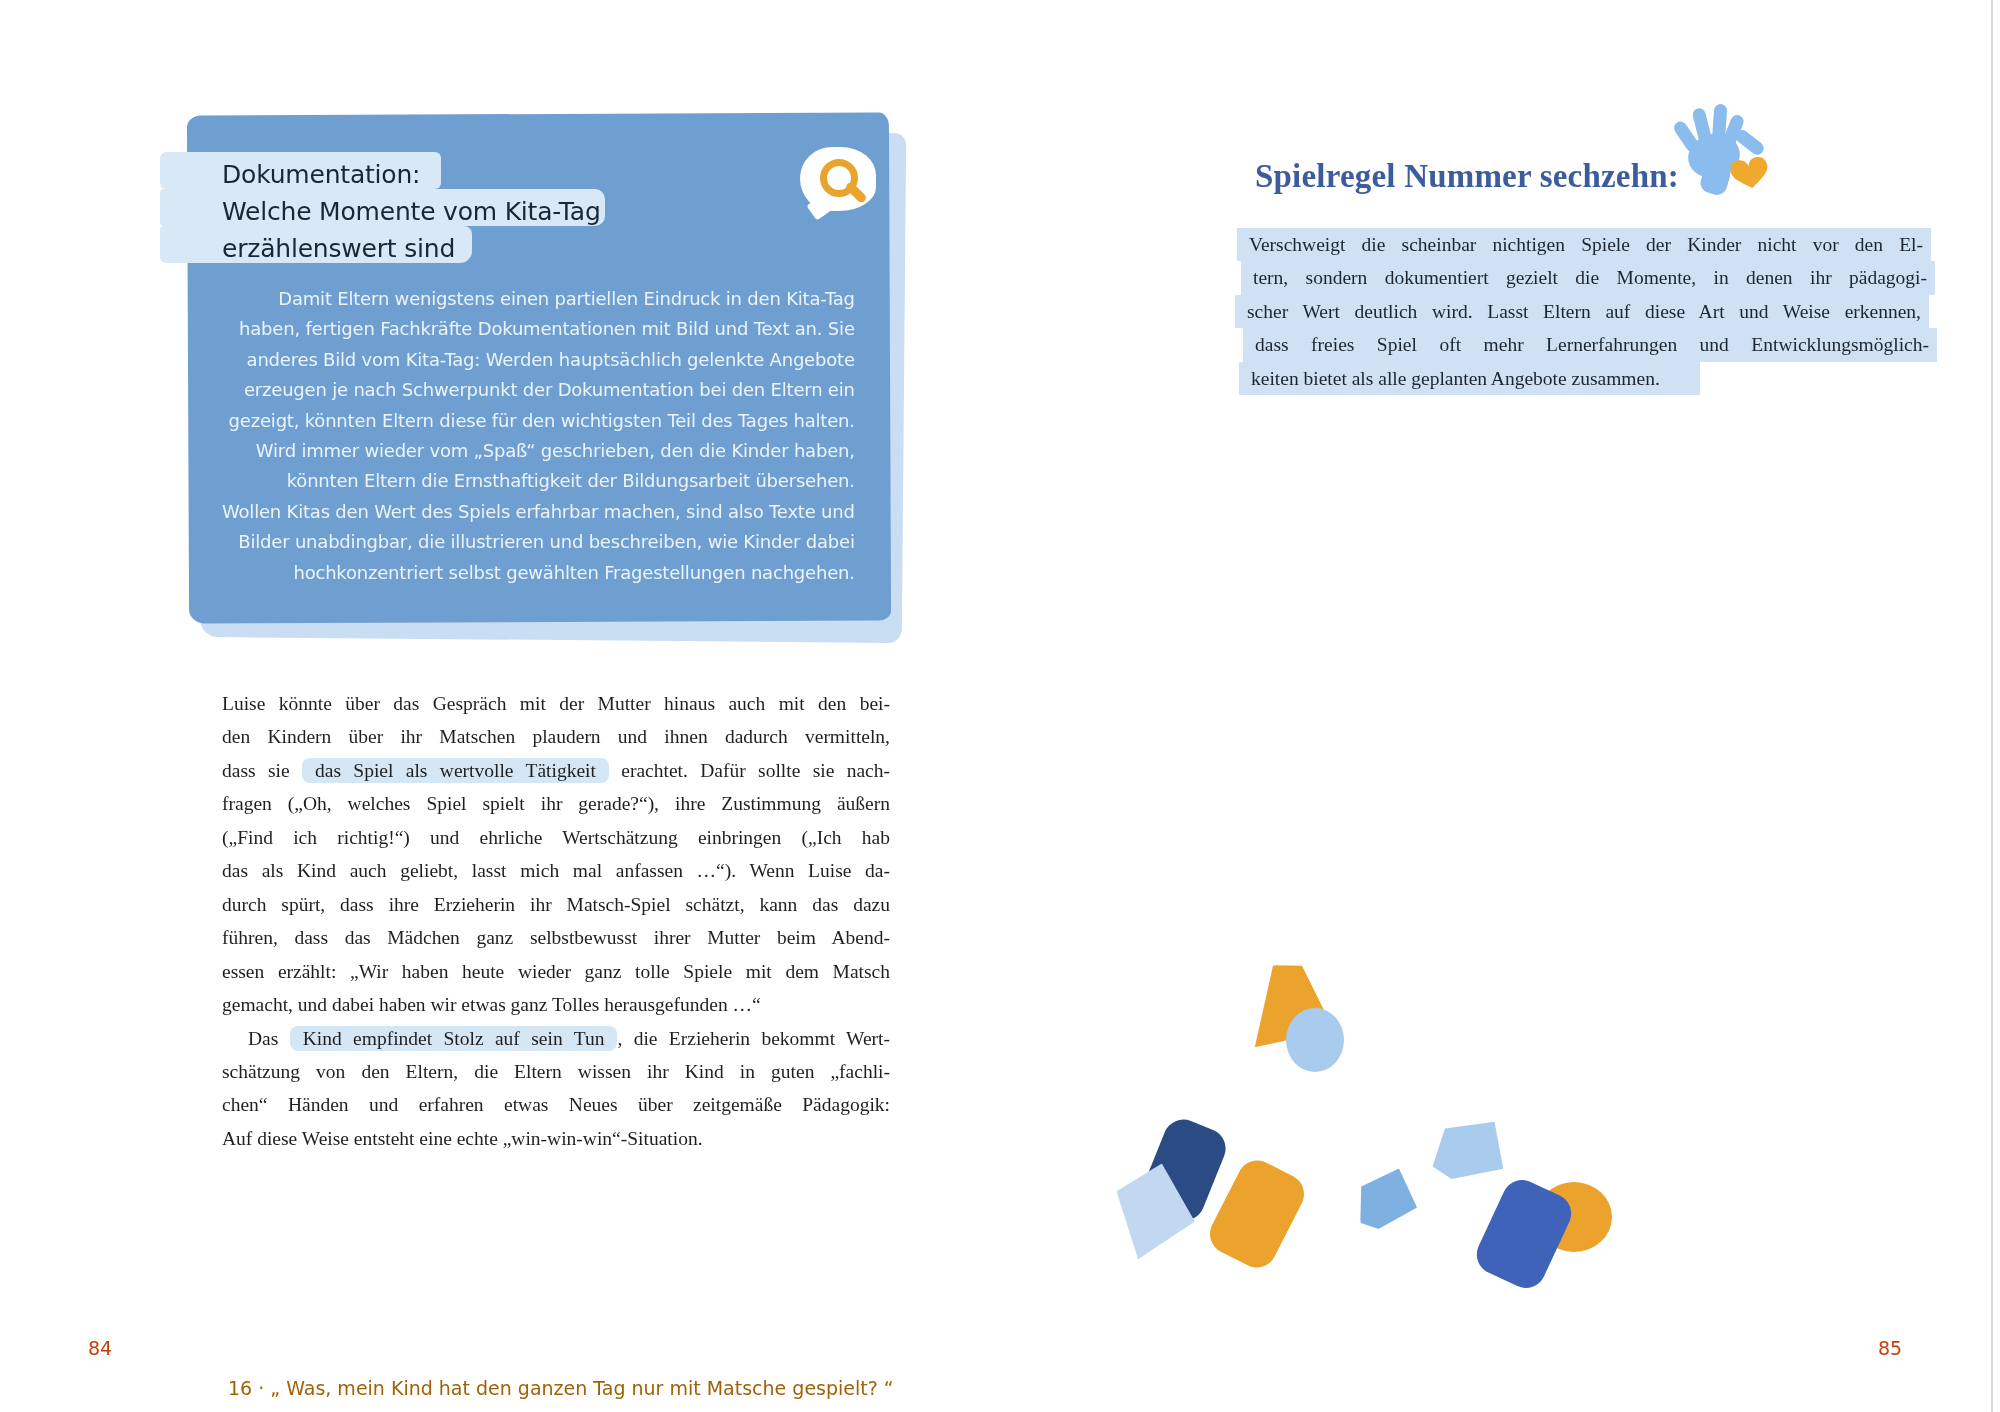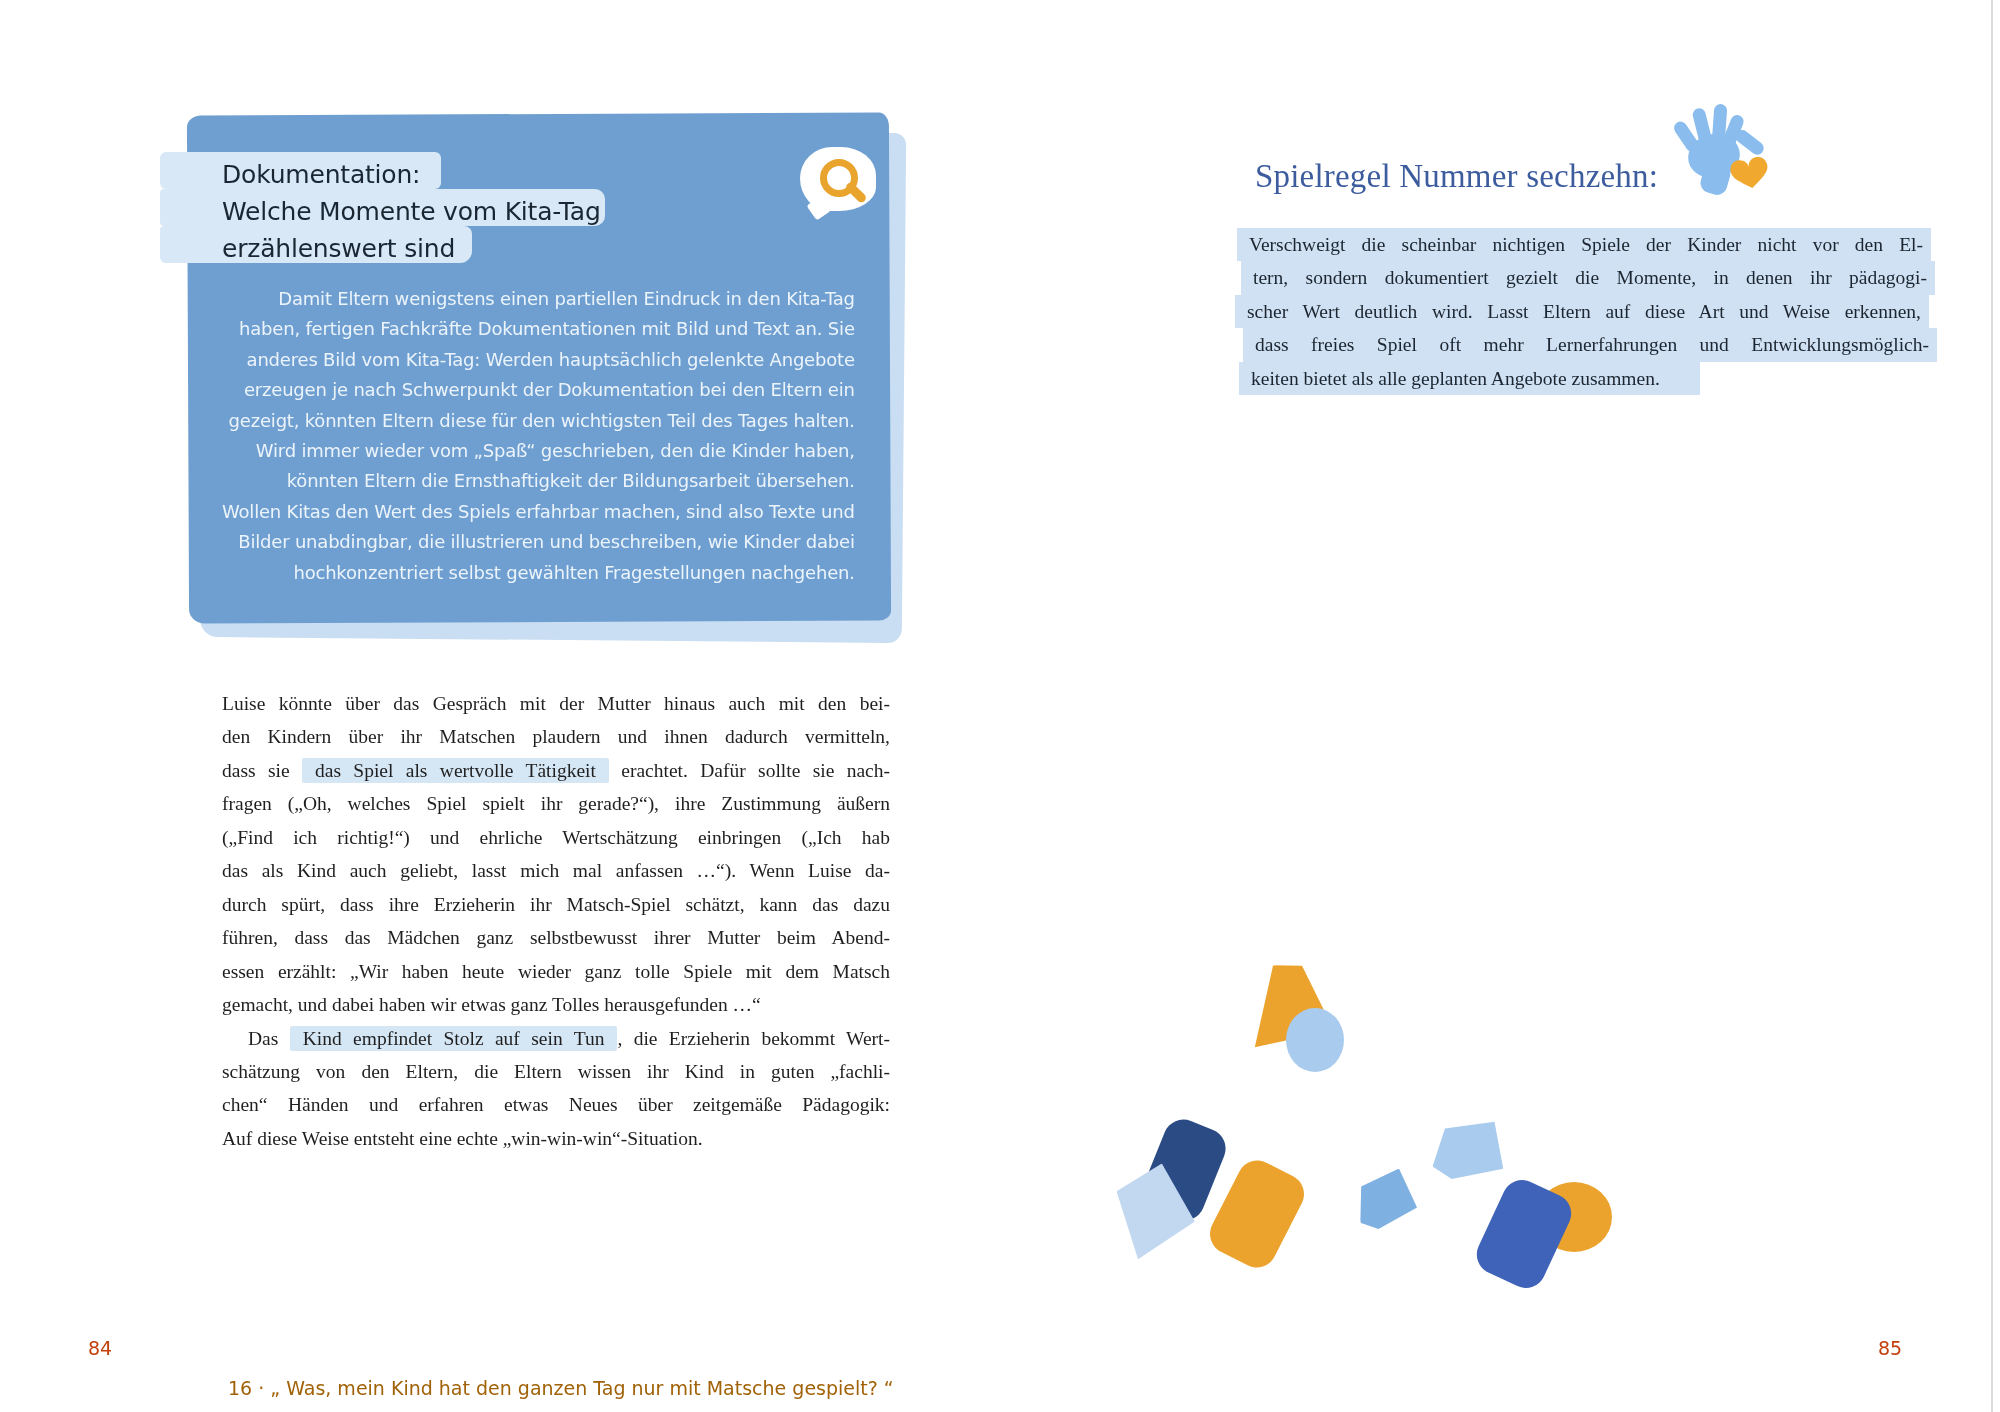--- a/index.html
+++ b/index.html
@@ -29,30 +29,30 @@
   .mag-ring{left:20px;top:12px;width:24px;height:24px;border:7px solid #e8a42c;
             border-radius:50%;position:absolute;}
   .mag-handle{left:44px;top:41px;width:24px;height:9px;background:#e8a42c;border-radius:5px;
               transform:rotate(45deg);position:absolute;}
 
   
   .paragraph{left:222px;top:687px;width:668px;font-size:19.5px;line-height:33.45px;color:#1f1f1f;}
   .paragraph .line{width:100%;}
   .line.justify{text-align:justify;text-align-last:justify;}
   .line.indent{text-indent:26px;}
-  .hl{background:#d5e6f5;padding:2px 13px;border-radius:2px;}
+  .hl{background:#d5e6f5;padding:2px 13px;border-radius:8px;}
 
   
   .footer{font-family:"DejaVu Sans",sans-serif;font-size:19px;color:#c2410c;white-space:nowrap;}
   .pagenum-left{left:88px;top:1337px;}
   .chapter{left:228px;top:1337px;color:#a16207;margin-top:40px;}
   .pagenum-right{left:1878px;top:1337px;}
 
   
-  .rule-heading{left:1255px;top:158px;font-size:33px;font-weight:normal;color:#3c5c9e;
+  .rule-heading{left:1255px;top:158px;font-size:33px;font-weight:bold;color:#3c5c9e;
                 letter-spacing:.2px;white-space:nowrap;}
   .hand-icon{left:1668px;top:104px;}
   .rule-block{left:1243px;top:228px;width:694px;font-size:19.5px;line-height:33.45px;color:#1c2530;}
   .rule-block .line{background:#cfe1f3;padding:0 8px 0 12px;box-sizing:border-box;text-align:right;}
   .rule-block .line.justify{width:100%;text-align:justify;text-align-last:justify;}
   .rule-block .line.last{display:inline-block;width:auto;padding-right:40px;}
 
   
   .shape{position:absolute;}
   .pill{border-radius:20px;}

